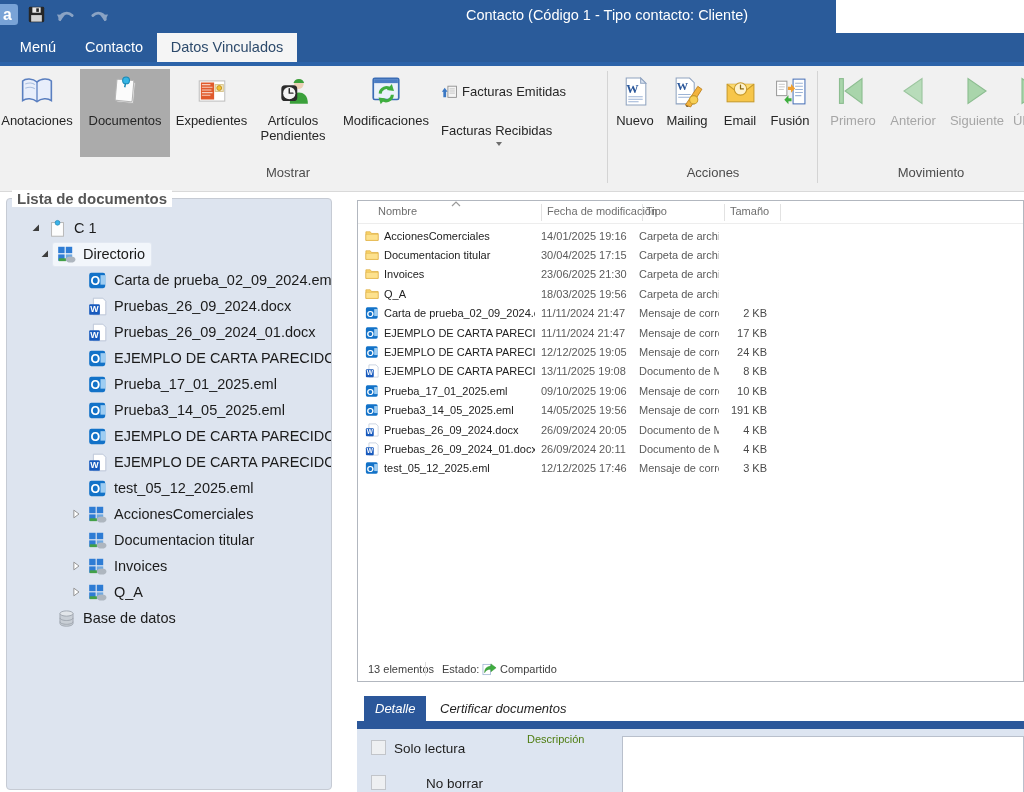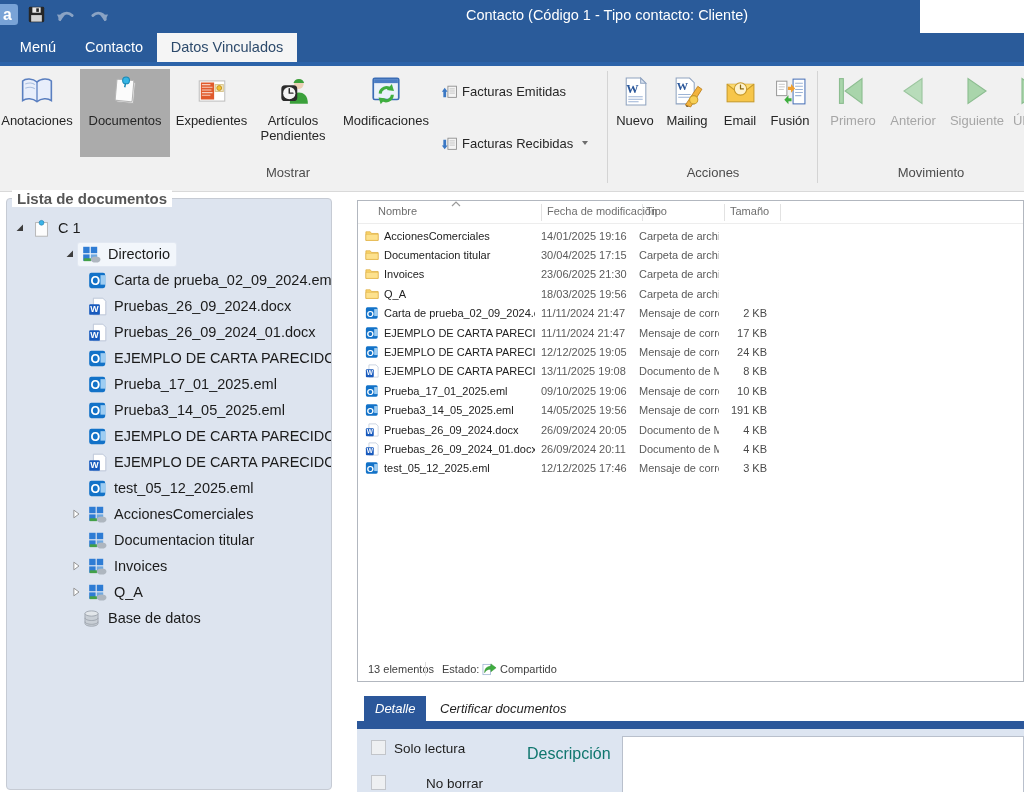--- a/index.html
+++ b/index.html
@@ -1,21 +1,21 @@
 <!DOCTYPE html>
 <html><head>
 <meta charset="utf-8">
 <style>
   * { margin:0; padding:0; box-sizing:border-box; }
   html,body { width:1024px; height:792px; }
   body { position:relative; overflow:hidden; background:#fff;
          font-family:"Liberation Sans", sans-serif; -webkit-font-smoothing:antialiased; }
 
   
-  .titlebar { position:absolute; left:0; top:0; width:920px; height:33px; background:#2a5b9a; }
+  .titlebar { position:absolute; left:0; top:0; width:836px; height:33px; background:#2a5b9a; }
   .qat { position:absolute; left:-3px; top:4px; display:flex; align-items:center; gap:9px; }
   .qat svg { display:block; }
   .win-title { position:absolute; left:466px; top:0; height:33px; line-height:31px;
                color:#fff; font-size:14.5px; white-space:nowrap; }
 
   
   .tabrow { position:absolute; left:0; top:33px; width:1024px; height:29px; background:#2a5b9a; }
   .rtab { position:absolute; top:0; height:29px; line-height:29px; color:#fff;
           font-size:14.5px; text-align:center; cursor:default; white-space:nowrap; }
   .rtab.active { background:#f5f5f5; color:#2d4a6b; }
@@ -43,21 +43,21 @@
   .tree-title { position:absolute; left:12px; top:190px; padding:0 5px; background:#fff;
                 font-size:15px; font-weight:bold; color:#565656; z-index:3; }
   .tree { position:absolute; inset:0; padding-top:16px; overflow:hidden; }
   .tnode { height:26px; display:flex; align-items:center; font-size:14.5px; color:#1b1b1b;
            white-space:nowrap; }
   .tnode .exp { width:17px; height:14px; display:inline-flex; align-items:center; justify-content:center; flex:0 0 17px; }
   .tnode .exp svg { width:12px; height:12px; }
   .ticon { width:19px; height:19px; flex:0 0 19px; margin:0 2px 0 2px; }
   .rowbody { display:flex; align-items:center; padding:2px 6px 2px 2px; border-radius:2px; }
   .tnode.selected .rowbody { background:#f2f6fb; box-shadow:0 0 0 1px #e2e8f2; }
-  .lvl0 { padding-left:4px; } .lvl1 { padding-left:54px;text-align:right; } .lvl2 { padding-left:60px; }
+  .lvl0 { padding-left:20px; } .lvl1 { padding-left:29px;text-align:right; } .lvl2 { padding-left:60px; }
   .tlabel { margin-left:5px; }
 
   
   .files-panel { position:absolute; left:357px; top:200px; width:667px; height:482px;
                  background:#fff; border:1px solid #b2b7bf; }
   .fl-header { position:absolute; left:0; top:0; width:100%; height:23px; border-bottom:1px solid #ededed; }
   .fl-h { position:absolute; top:4px; font-size:11px; color:#6e6e6e; }
   .fl-hsep { position:absolute; top:3px; height:17px; width:1px; background:#e2e2e2; }
   .sortcaret { position:absolute; left:93px; top:0px; }
   .fl-rows { position:absolute; left:0; top:25px; width:100%; }
@@ -77,21 +77,21 @@
 
   
   .detail-tabs { position:absolute; left:357px; top:696px; width:667px; height:25px;font-style:italic; }
   .dtab { position:absolute; top:0; height:25px; line-height:25px; font-size:13px; padding:0 11px;
           color:#1f1f1f; white-space:nowrap; }
   .dtab.active { background:#2b579a; color:#fff; }
   .detail-accent { position:absolute; left:357px; top:721px; width:667px; height:8px; background:#2b579a; }
   .detail-body { position:absolute; left:357px; top:729px; width:667px; height:63px; background:#dde5f1; }
   .chk { position:absolute; width:15px; height:15px; background:#eef0f2; border:1px solid #c2c5ca; }
   .chk-label { position:absolute; font-size:13.5px; color:#1e1e1e; }
-  .desc-label { position:absolute; left:170px; top:16px; font-size:16px; color:#0f766e; }
+  .desc-label { position:absolute; left:170px; top:4px; font-size:11px; color:#4d7c0f; }
   .desc-box { position:absolute; left:265px; top:7px; width:402px; height:60px; background:#fff;
               border:1px solid #b9c0cc; resize:none; font-family:"Liberation Sans",sans-serif; font-size:12px; }
 </style>
 </head>
 <body>
 
 <svg width="0" height="0" style="position:absolute">
   <defs>
     <symbol id="sym-folder" viewBox="0 0 16 16">
       <path d="M1 3.2h5l1.4 1.9H15V13H1z" fill="#fbd66d" stroke="#dcaa3c" stroke-width=".8"></path>
@@ -309,21 +309,21 @@
       </span>
     <span class="rlabel">Modificaciones</span>
   </div>
   <div class="smallbtns">
     <div class="sbtn" style="top:11px;">
       <svg width="17" height="17">
           <use href="#sym-fact-up"></use>
         </svg>
       <span>Facturas Emitidas</span>
     </div>
-    <div class="sbtn" style="top:63px;">
+    <div class="sbtn" style="top:50px;flex-direction:column;">
       <svg width="17" height="17">
           <use href="#sym-fact-down"></use>
         </svg>
       <span>Facturas Recibidas</span>
       <span class="dd-caret"></span>
     </div>
   </div>
   <div class="rgroup-label" style="left:238px;width:100px;">Mostrar</div>
   <div class="rsep" style="left:607px;"></div>
 

